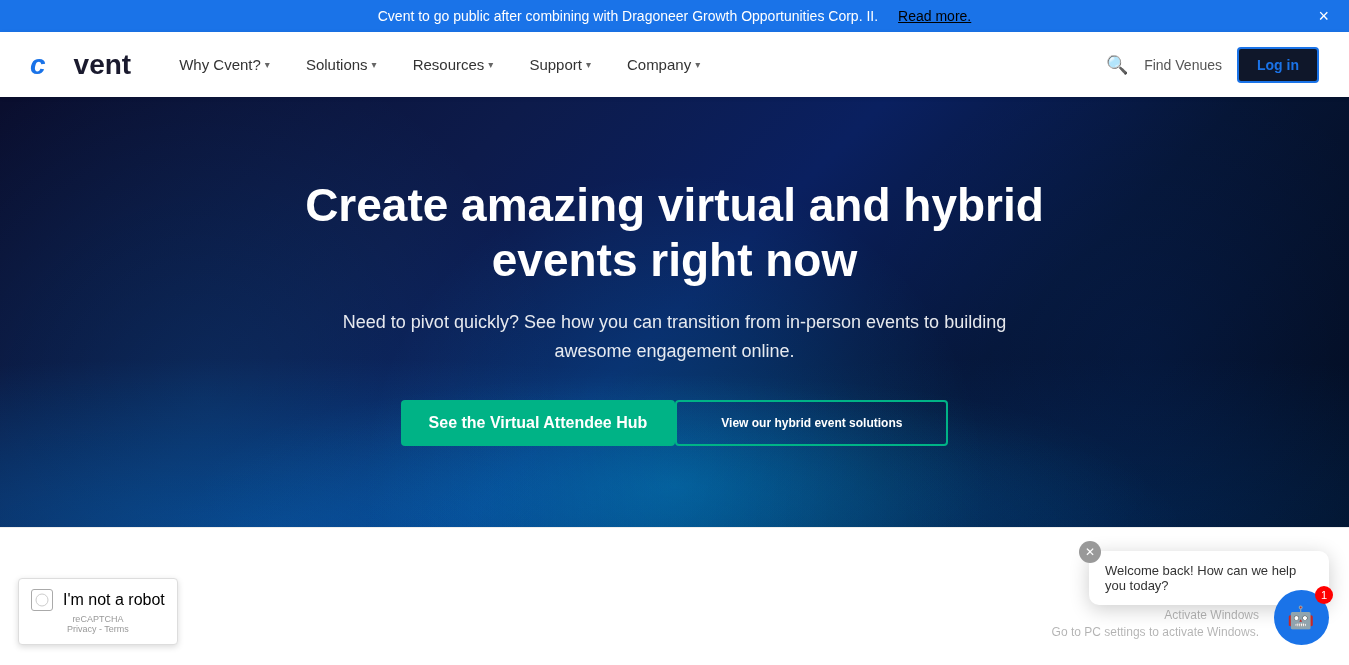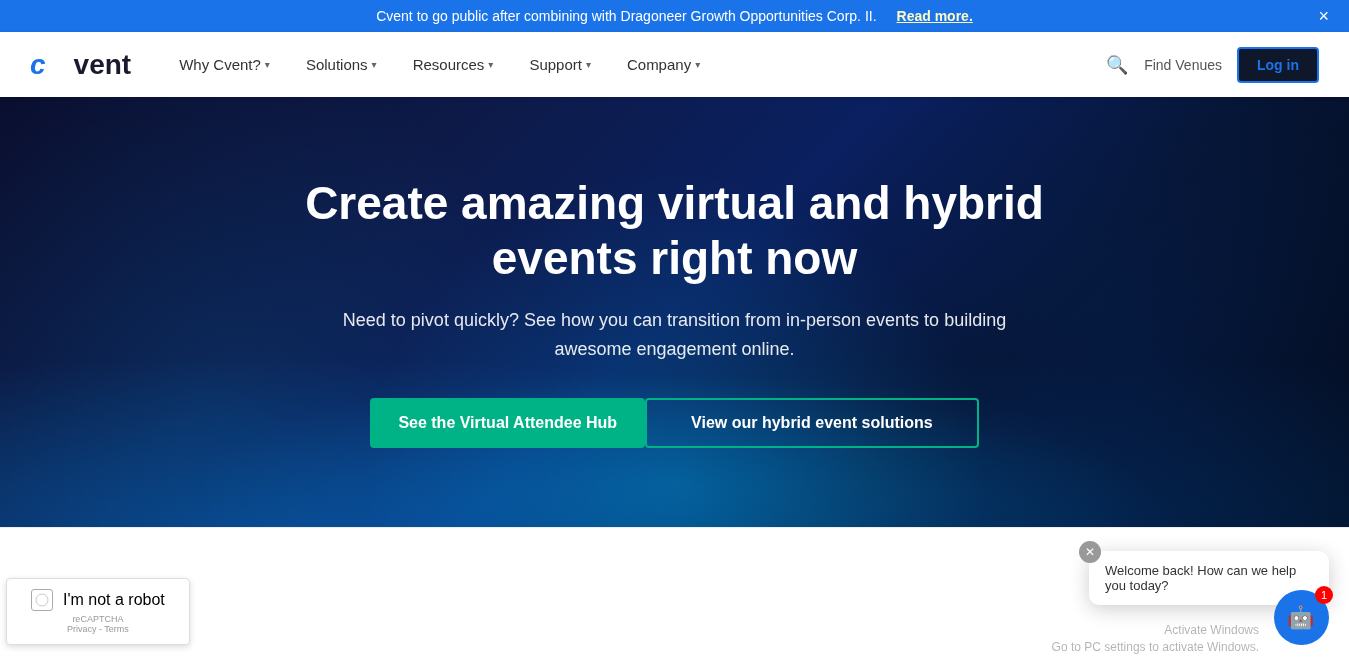--- a/index.html
+++ b/index.html
@@ -11,22 +11,22 @@
       color: white;
       text-align: center;
       padding: 8px 33px;
       font-size: 14px;
       position: relative;
       display: flex;
       align-items: center;
       justify-content: center;
     }
     .top-banner a {
-      color: #fef9c3;
-      font-weight: bold;
+      color: #000000;
+      font-weight: normal;
       text-decoration: underline;
       margin-left: 20px;
     }
     .banner-close {
       position: absolute;
       right: 20px;
       top: 50%;
       transform: translateY(-50%);
       cursor: pointer;
       font-size: 18px;
@@ -190,46 +190,46 @@
       font-weight: 600;
       cursor: pointer;
       white-space: nowrap;
     }
     .btn-green-outline {
       background: transparent;
       color: white;
       border: 2px solid #00b386;
       padding: 14px 44px;
       border-radius: 4px;
-      font-size: 16px;
+      font-size: 12px;
       font-weight: 600;
       cursor: pointer;
       white-space: nowrap;
     }
 
     
     .bottom-bar {
       background: white;
       height: 65px;
       display: flex;
       align-items: center;
       justify-content: center;
       border-top: 1px solid #eee;
       position: relative;
     }
 
     
     .captcha-widget {
       position: fixed;
       bottom: 20px;
-      left: 6px;
+      left: 18px;
       background: white;
       border: 1px solid #ddd;
       border-radius: 4px;
-      padding: 10px 24px;
+      padding: 10px 12px;
       display: flex;
       align-items: center;
       gap: 8px;
       box-shadow: 0 2px 6px rgba(0,0,0,0.15);
       z-index: 100;
     }
     .captcha-checkbox {
       width: 22px;
       height: 22px;
       border: 1px solid #aaa;
@@ -301,21 +301,21 @@
       height: 18px;
       font-size: 11px;
       display: flex;
       align-items: center;
       justify-content: center;
     }
 
     
     .windows-watermark {
       position: fixed;
-      bottom: 9px;
+      bottom: 24px;
       right: 90px;
       font-size: 12px;
       color: rgba(0,0,0,0.3);
       text-align: right;
       z-index: 99;
       line-height: 1.4;
     }
   </style>
 </head>
 <body>

